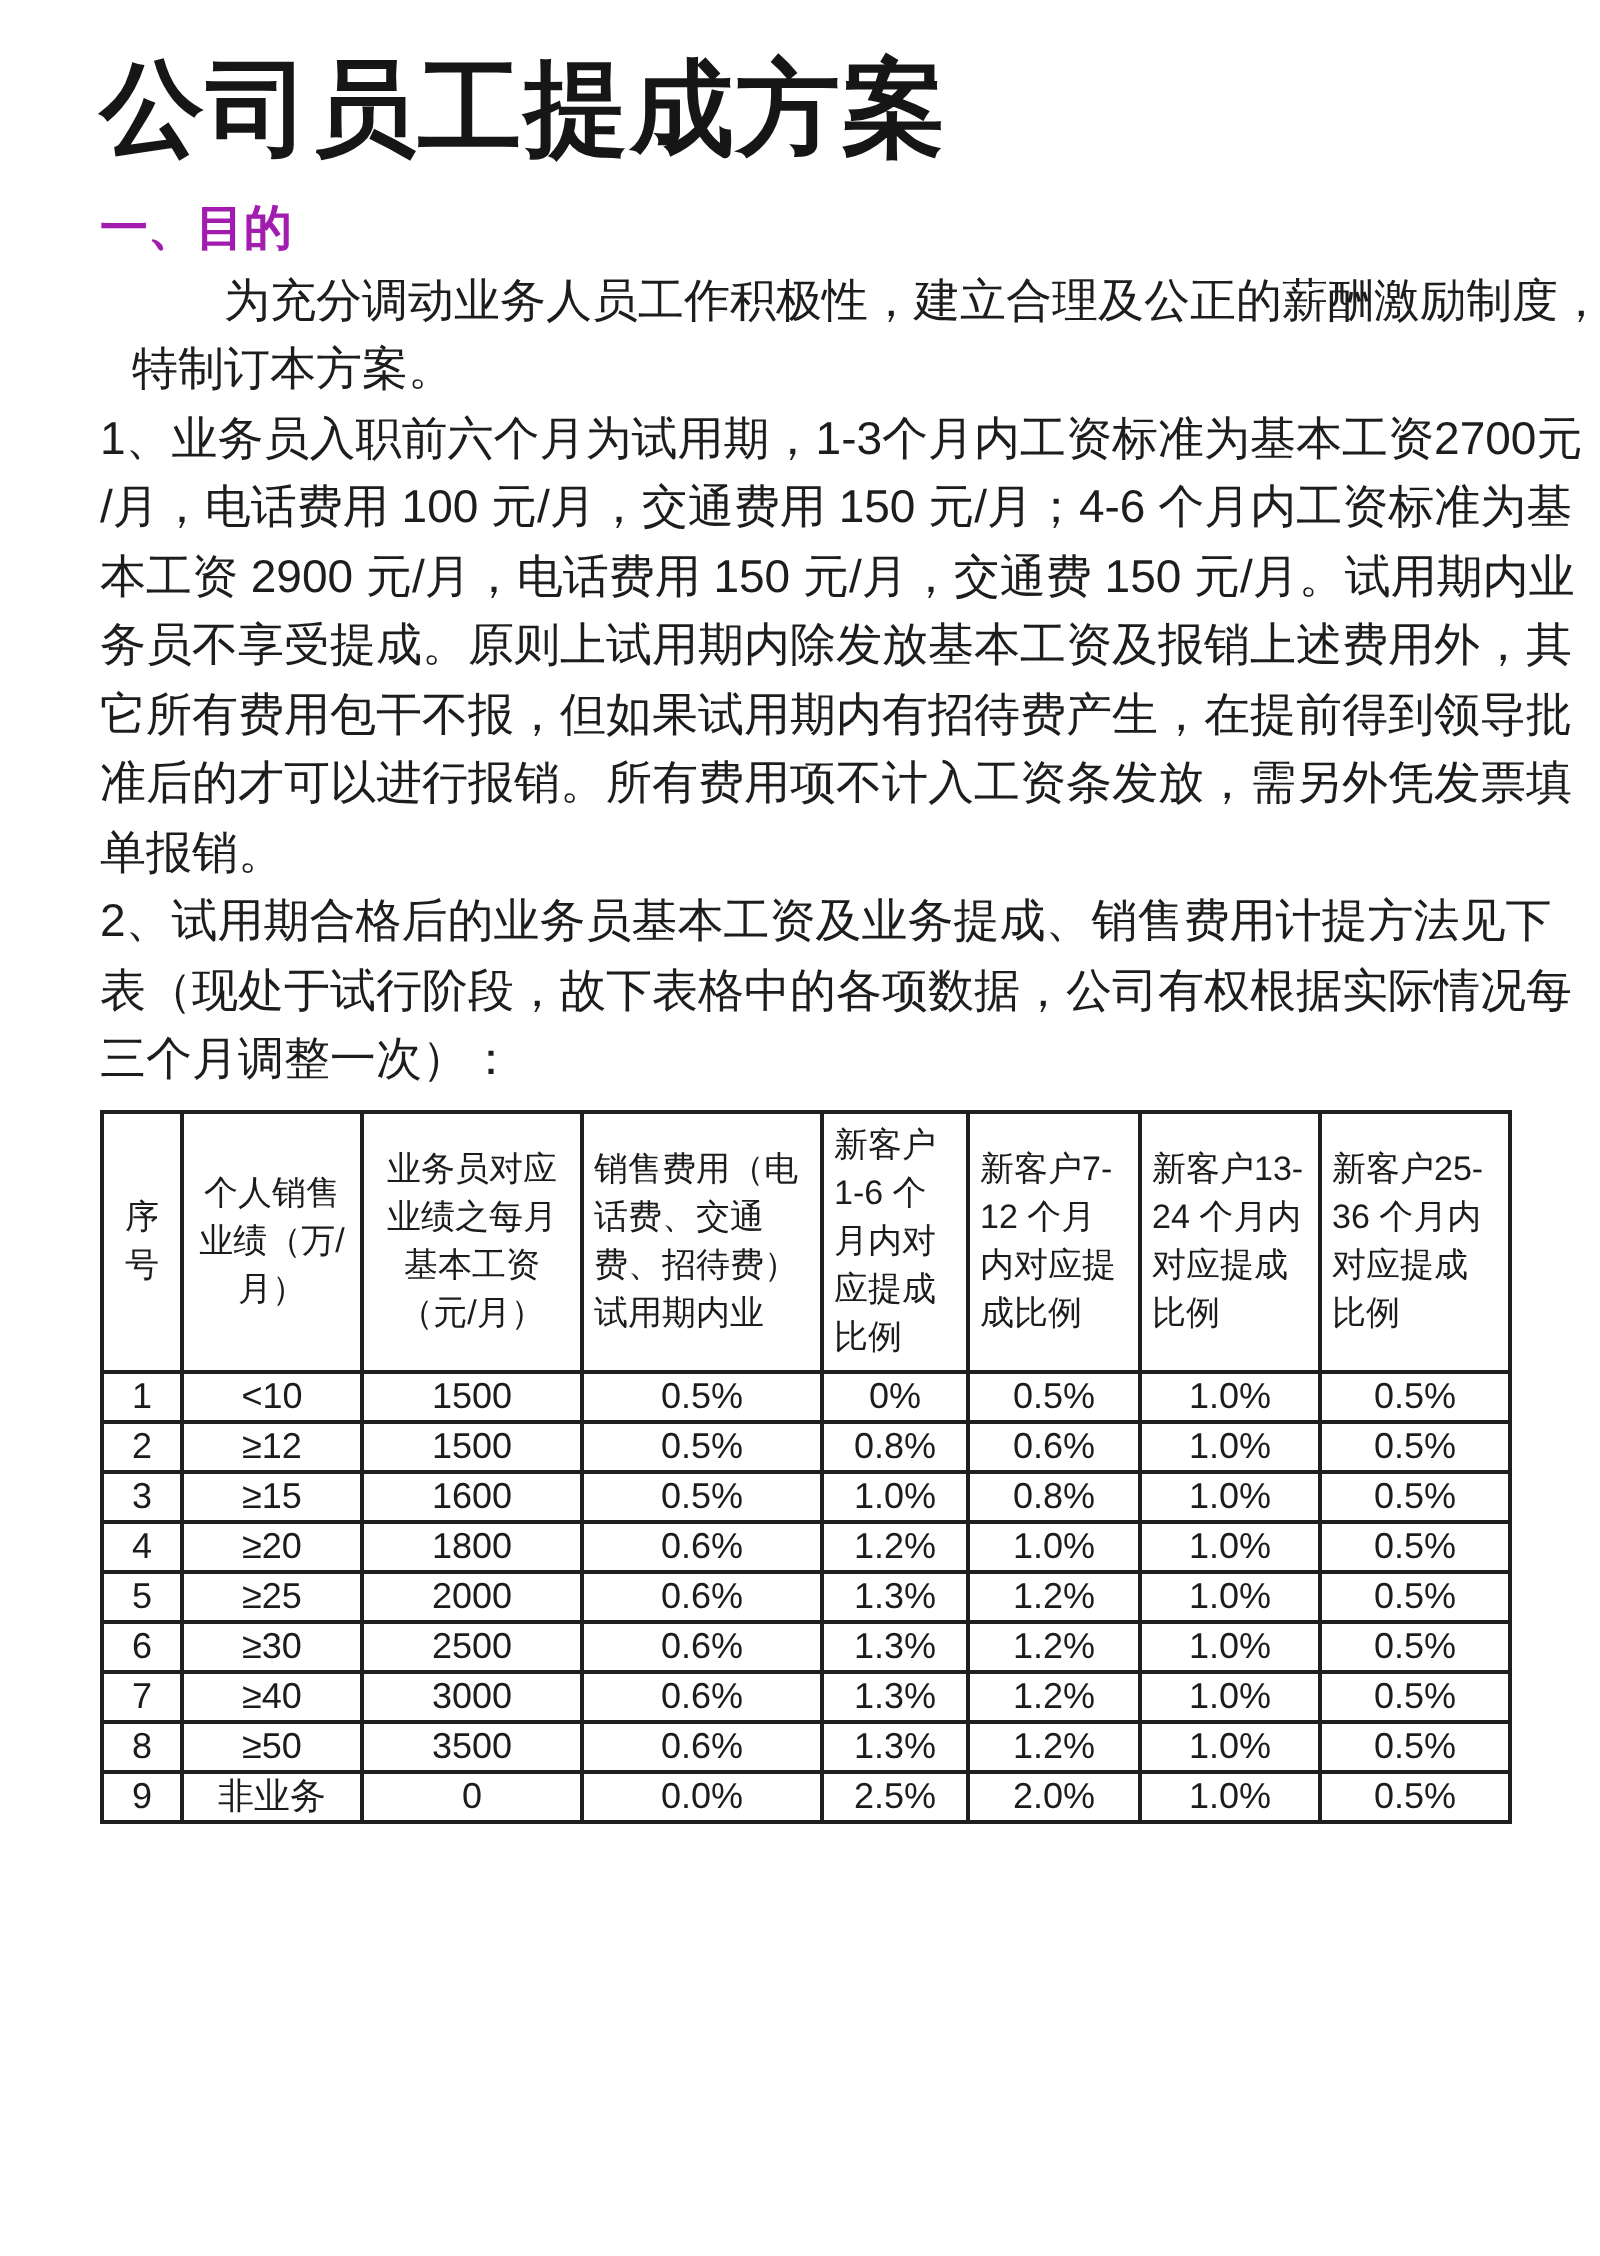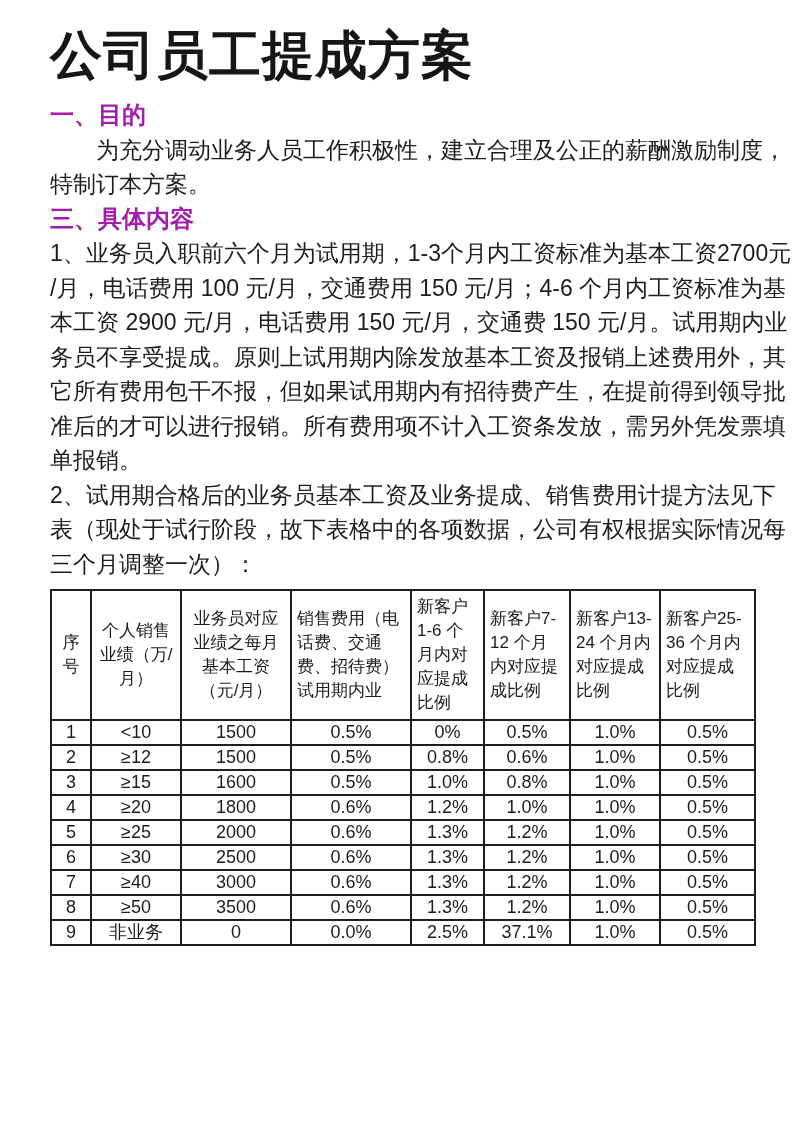--- a/index.html
+++ b/index.html
@@ -41,20 +41,21 @@
   }
   .para {
     margin: 0;
     font-size: 23px;
     line-height: 34.5px;
     color: #1d1d1d;
     white-space: pre;
   }
   .para.indent {
     text-indent: 2em;
+    margin-left: 16px;
   }
   table.commission {
     margin-top: 8px;
     border-collapse: collapse;
     table-layout: fixed;
     width: 704px;
   }
   table.commission col.c0 { width: 40px; }
   table.commission col.c1 { width: 90px; }
   table.commission col.c2 { width: 110px; }
@@ -95,21 +96,20 @@
 
 <div class="page">
 
   <h1 class="doc-title">公司员工提成方案</h1>
 
   <h2 class="sec-heading">一、目的</h2>
   <p class="para indent">为充分调动业务人员工作积极性，建立合理及公正的薪酬激励制度，
 特制订本方案。</p>
 
 
-  <h2 class="sec-heading">三、具体内容</h2>
   <p class="para">1、业务员入职前六个月为试用期，1-3个月内工资标准为基本工资2700元
 /月，电话费用 100 元/月，交通费用 150 元/月；4-6 个月内工资标准为基
 本工资 2900 元/月，电话费用 150 元/月，交通费 150 元/月。试用期内业
 务员不享受提成。原则上试用期内除发放基本工资及报销上述费用外，其
 它所有费用包干不报，但如果试用期内有招待费产生，在提前得到领导批
 准后的才可以进行报销。所有费用项不计入工资条发放，需另外凭发票填
 单报销。</p>
   <p class="para">2、试用期合格后的业务员基本工资及业务提成、销售费用计提方法见下
 表（现处于试行阶段，故下表格中的各项数据，公司有权根据实际情况每
 三个月调整一次）：</p>
@@ -217,20 +217,20 @@
           <td>1.2%</td>
           <td>1.0%</td>
           <td>0.5%</td>
         </tr>
         <tr>
           <td>9</td>
           <td>非业务</td>
           <td>0</td>
           <td>0.0%</td>
           <td>2.5%</td>
-          <td>37.1%</td>
+          <td>2.0%</td>
           <td>1.0%</td>
           <td>0.5%</td>
         </tr>
       </tbody>
   </table>
 
 </div>
 
 </body></html>

